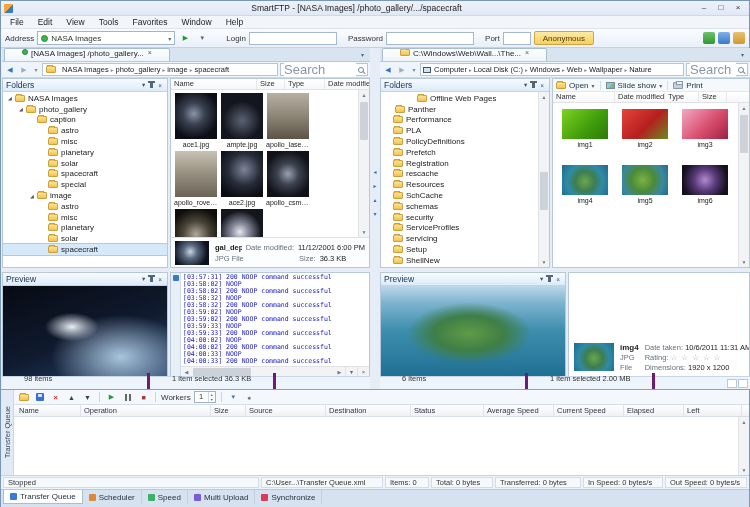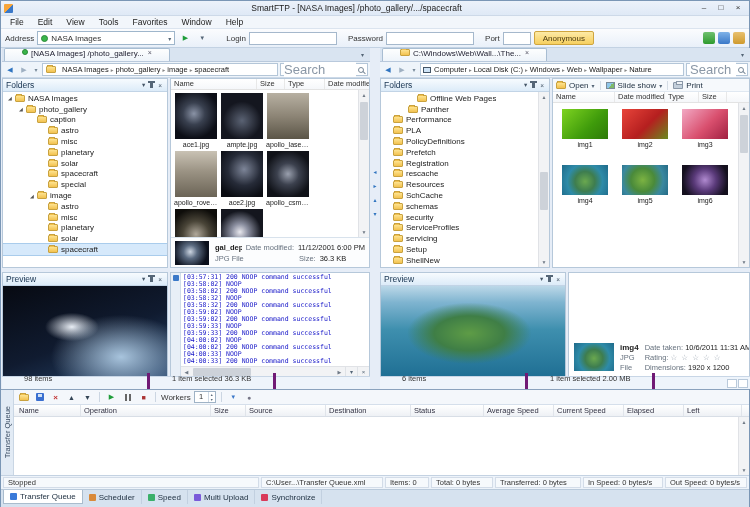--- a/index.html
+++ b/index.html
@@ -494,21 +494,21 @@
           <span class="pin"></span>
           <span class="phi">×</span>
         </div>
         <div class="treebody">
           <div class="tree" id="treeR">
               <div class="trow" style="padding-left: 3px; margin-left: 24px;">
                 <span class="tw">&nbsp;</span>
                 <span class="fico"></span>
                 <span class="tlb">Offline Web Pages</span>
               </div>
-              <div class="trow" style="padding-left: 18px;">
+              <div class="trow" style="padding-left: 5px;">
                 <span class="tw">&nbsp;</span>
                 <span class="fico"></span>
                 <span class="tlb">Panther</span>
               </div>
               <div class="trow" style="padding-left: 3px;">
                 <span class="tw">&nbsp;</span>
                 <span class="fico"></span>
                 <span class="tlb">Performance</span>
               </div>
               <div class="trow" style="padding-left: 3px;">

